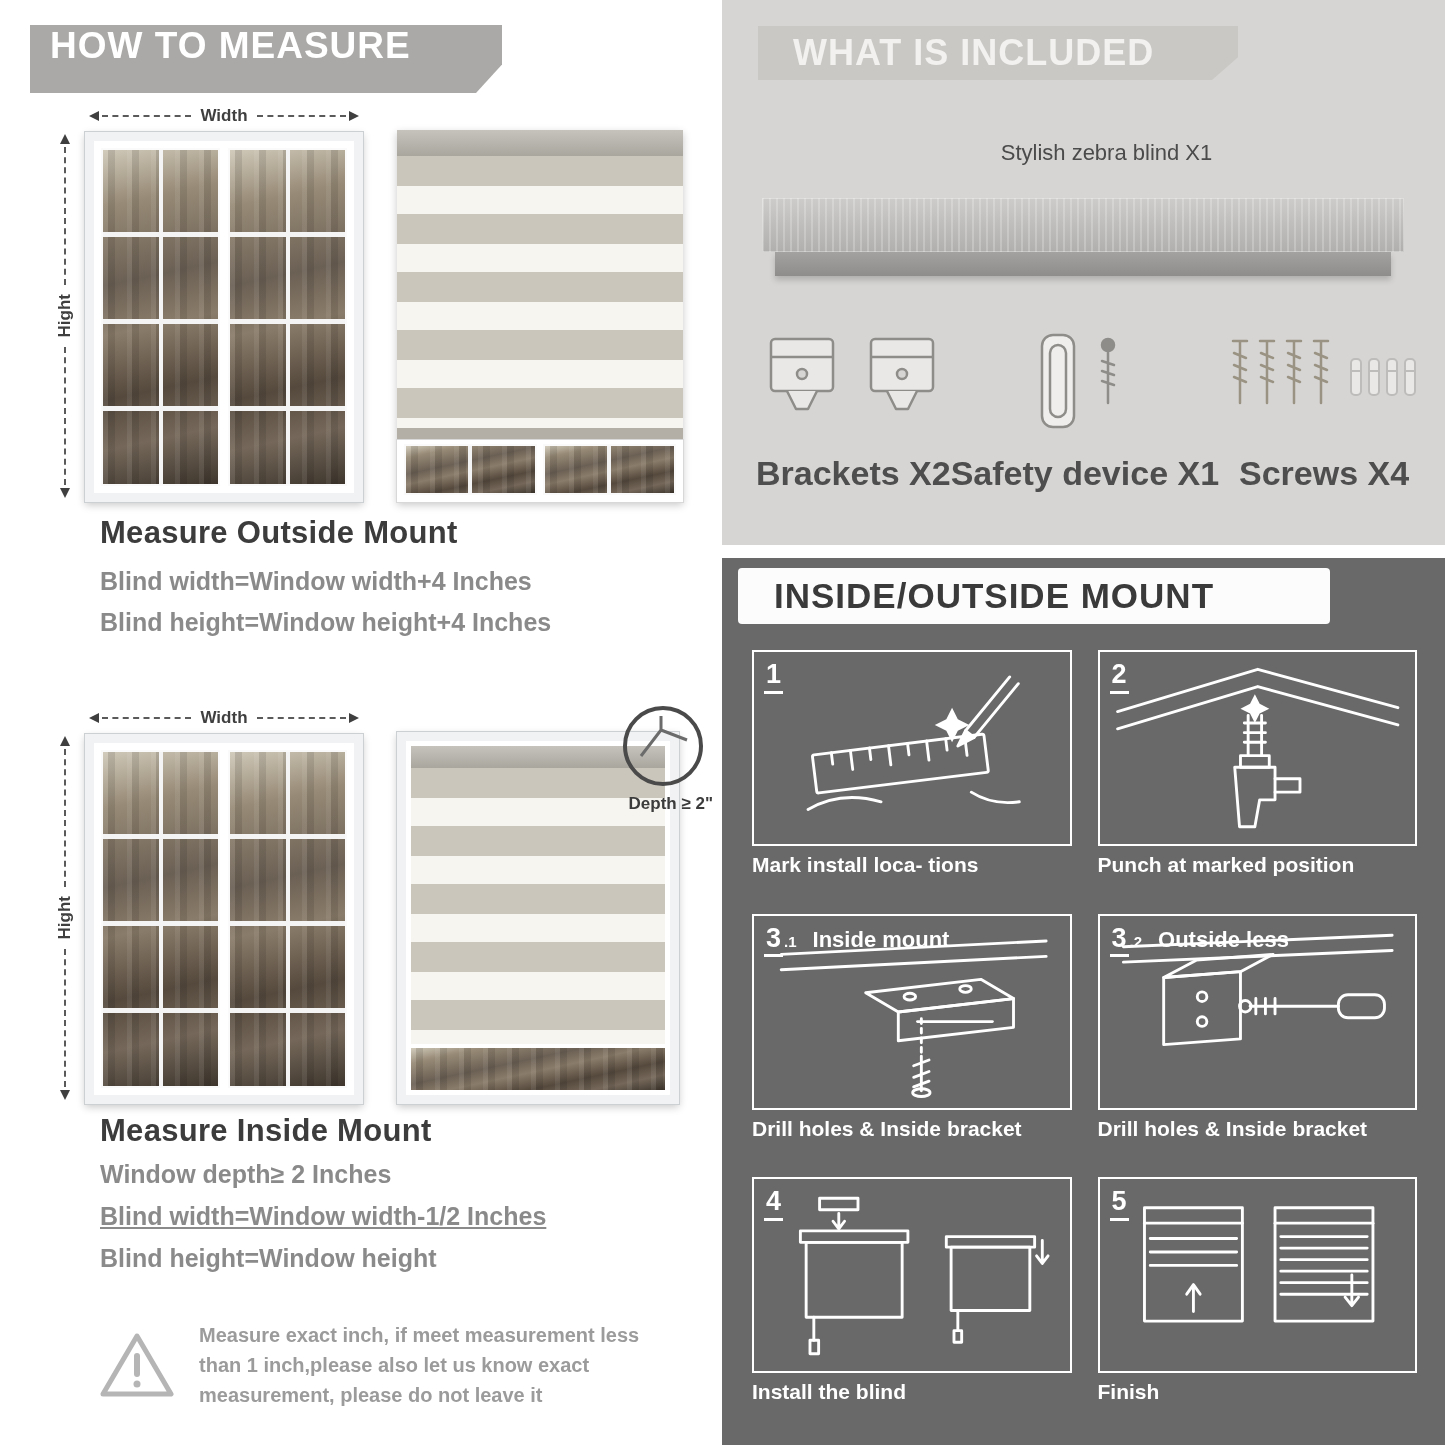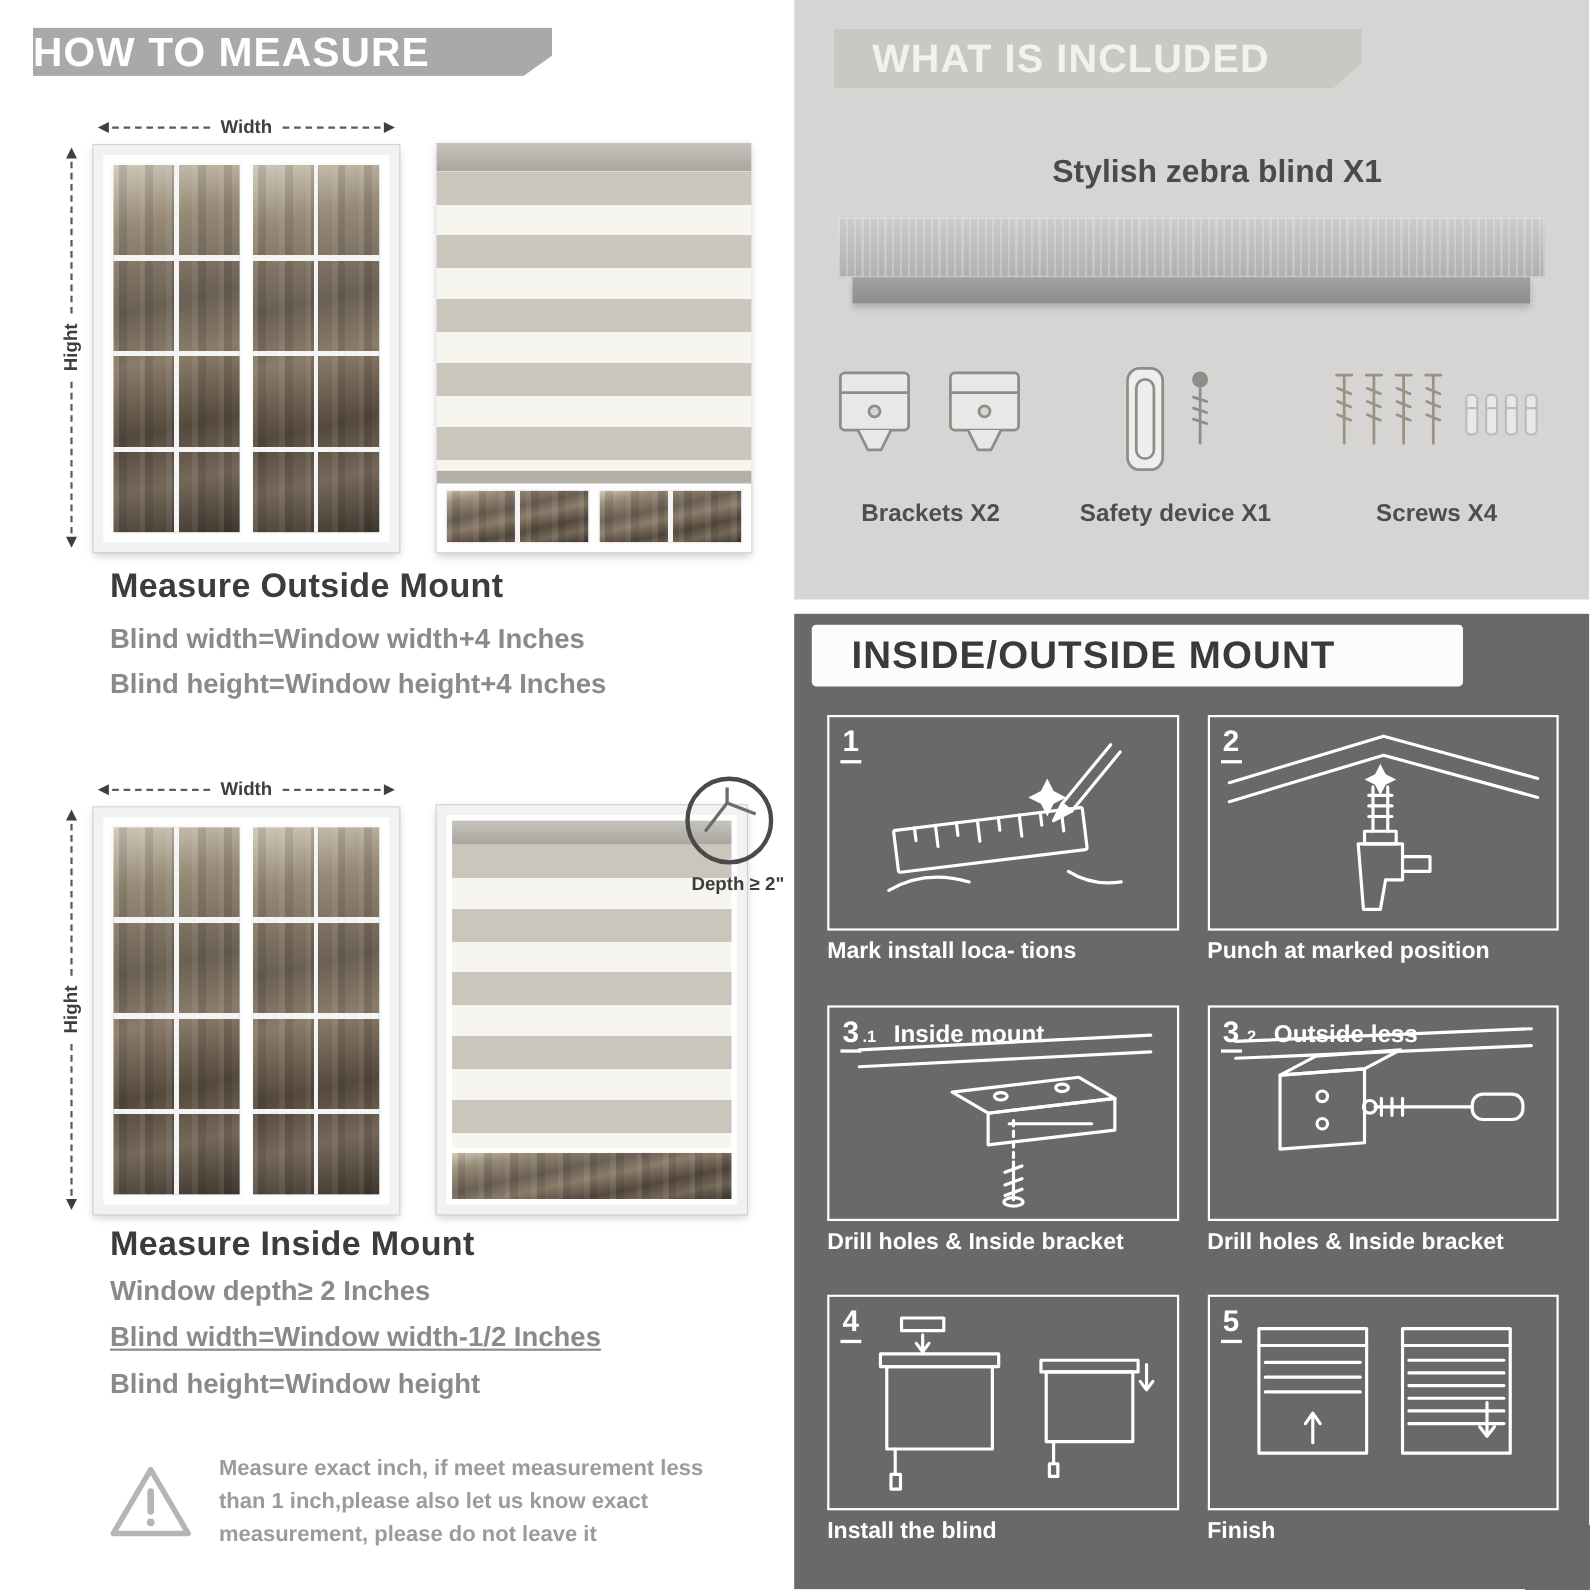--- a/index.html
+++ b/index.html
@@ -2,23 +2,23 @@
 <html><head>
 <meta charset="utf-8">
 <style>
   * { margin:0; padding:0; box-sizing:border-box; }
   html,body { background:#fff; }
   body { font-family:"Liberation Sans", sans-serif; }
   .page { position:relative; width:1445px; height:1445px; background:#fff; overflow:hidden; }
 
   
   .ribbon {
-    position:absolute; left:30px; top:25px; width:472px; height:44px;
+    position:absolute; left:30px; top:25px; width:472px; height:68px;
     background:#aaa9a7; color:#ffffff; font-size:37px; font-weight:bold; letter-spacing:1px;
-    display:flex; align-items:flex-end; 
+    display:flex; align-items:flex-start; padding-left:20px;
     clip-path:polygon(0 0,100% 0,100% 58%,calc(100% - 26px) 100%,0 100%);
   }
 
   .illus-row { position:absolute; left:55px; display:flex; gap:34px; }
   .row1 { top:100px; }
   .row2 { top:702px; }
 
   .illus { position:relative; flex:none; }
   .win { width:308px; height:402px; }
 
@@ -82,32 +82,32 @@
   .warning p { font-size:20px; font-weight:bold; color:#9b9b9b; line-height:1.5; }
 
   
   .included-panel { position:absolute; left:722px; top:0; width:723px; height:545px; background:#d6d5d3; }
   .inc-header {
     position:absolute; left:36px; top:26px; width:480px; height:54px;
     background:#c9c8c5; color:#f2f1ef; font-size:36px; font-weight:bold; letter-spacing:1px;
     display:flex; align-items:center; padding-left:35px;
     clip-path:polygon(0 0,100% 0,100% 58%,calc(100% - 26px) 100%,0 100%);
   }
-  .product-name { position:absolute; top:140px; left:0; width:100%; text-align:center; font-size:29px; font-weight:bold; color:#4b4b4b;padding-left:46px; }
+  .product-name { position:absolute; top:140px; left:0; width:100%; text-align:center; font-size:22px; font-weight:normal; color:#4b4b4b;padding-left:46px; }
   .headrail { position:absolute; left:40px; top:198px; width:642px; }
   .rail-top { height:54px;
     background:
       repeating-linear-gradient(90deg, rgba(255,255,255,.22) 0 2px, rgba(0,0,0,0) 2px 7px),
       linear-gradient(180deg,#cdccca,#b0afad);
     box-shadow:inset 0 0 0 1px rgba(255,255,255,.35); }
   .rail-lip { height:24px; margin:0 13px; background:linear-gradient(180deg,#a3a2a0,#8e8d8b); box-shadow:0 4px 6px rgba(0,0,0,.18); }
   .inc-items { position:absolute; left:34px; right:34px; top:328px; display:flex; justify-content:space-between; }
   .inc-item { display:flex; flex-direction:column; align-items:center; }
   .inc-icon { height:112px; display:flex; align-items:center; justify-content:center; }
-  .inc-label { margin-top:14px; font-size:22px; font-weight:bold; color:#4e4e4e; white-space:nowrap;text-align:right; }
+  .inc-label { margin-top:14px; font-size:34px; font-weight:bold; color:#4e4e4e; white-space:nowrap;text-align:right; }
 
   
   .mount-panel { position:absolute; left:722px; top:558px; width:723px; height:887px; background:#696969; }
   .mount-header {
     position:absolute; left:16px; top:10px; width:592px; height:56px;
     background:#fcfcfc; border-radius:4px; display:flex; align-items:center; padding-left:36px;
     font-size:35px; font-weight:bold; color:#3a3a3a; letter-spacing:1px;
   }
   .steps { position:absolute; left:30px; right:28px; top:92px; bottom:14px;
     display:grid; grid-template-columns:1fr 1fr; column-gap:26px; row-gap:10px; }

